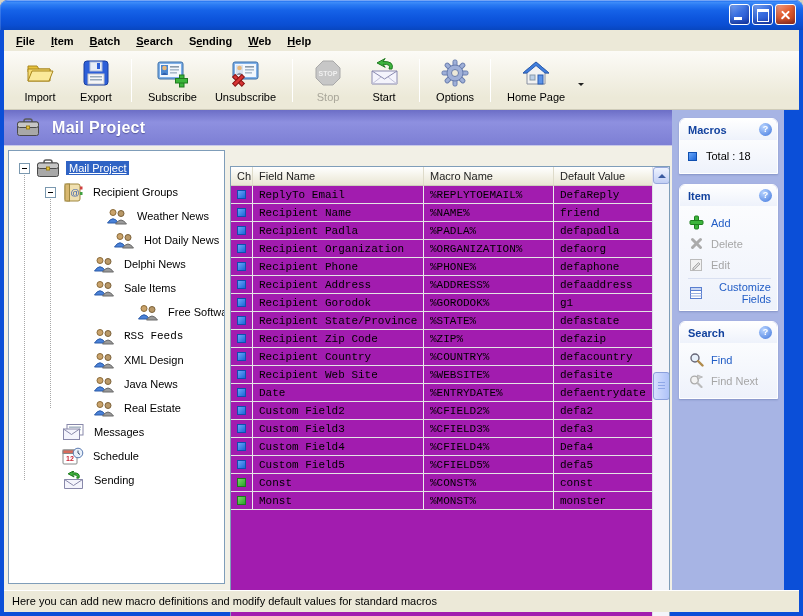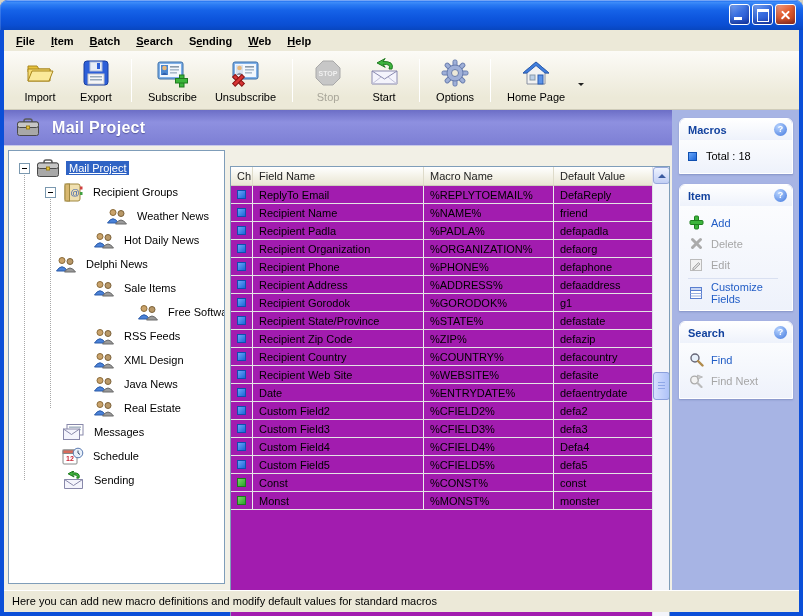--- a/index.html
+++ b/index.html
@@ -55,21 +55,21 @@
   .tree-spacer{flex:0 0 17px;}
   .tree-icon{flex:0 0 22px;display:flex;align-items:center;justify-content:center;margin-right:6px;z-index:1;background:transparent;}
   .tree-label{white-space:nowrap;padding:1px 3px;}
   .tree-label.selected{background:#2f63c4;color:#fff;text-decoration:underline;}
 
   
   .grid-panel{position:absolute;left:226px;top:20px;width:440px;height:492px;background:#a21caf;border:1px solid #7f9db9;overflow:hidden;}
   .grid-header{position:absolute;left:0;top:0;right:17px;height:19px;display:flex;
     background:linear-gradient(180deg,#ffffff,#f3f1e6 55%,#e9e6d4);border-bottom:1px solid #cfccbc;color:#222;}
   .gh-cell{padding:3px 0 0 6px;border-right:1px solid #dedbca;overflow:hidden;white-space:nowrap;}
-  .grid-rows{position:absolute;left:0;top:19px;right:17px;}
+  .grid-rows{position:absolute;left:0;top:19px;right:17px;font-family:Liberation Mono, monospace;}
   .grid-row{display:flex;height:18px;border-bottom:1px solid #e4e4e4;}
   .gr-cell{padding:2.5px 0 0 6px;border-right:1px solid #ececec;white-space:nowrap;overflow:hidden;}
   .c0{flex:0 0 22px;}
   .c1{flex:0 0 171px;}
   .c2{flex:0 0 130px;}
   .c3{flex:1 1 auto;border-right:none;}
   .ch-cell{display:flex;align-items:center;justify-content:center;padding:0;}
   .sq{width:9px;height:9px;border:1px solid;}
   .sq.blue{background:linear-gradient(135deg,#6aa6f8,#1b66d9);border-color:#0f4fb0;}
   .sq.green{background:linear-gradient(135deg,#7ad66a,#2aa32a);border-color:#1c7a1c;}
@@ -81,27 +81,27 @@
   .sb-up{top:0;}
   .sb-down{bottom:0;}
   .sb-arrow-up{width:0;height:0;border:4px solid transparent;border-bottom-color:#3a5aa0;margin-top:-4px;}
   .sb-arrow-down{width:0;height:0;border:4px solid transparent;border-top-color:#3a5aa0;margin-bottom:-4px;}
   .sb-thumb{position:absolute;left:0;top:205px;width:17px;height:28px;border:1px solid #8ba0dc;border-radius:3px;
     background:linear-gradient(90deg,#d6e0fe,#aec2f8);}
   .sb-thumb::after{content:'';position:absolute;left:4px;top:9px;width:7px;height:9px;
     background:repeating-linear-gradient(180deg,#8fa8e8 0 1px,transparent 1px 3px);}
 
   
-  .sidebar{position:absolute;top:110px;left:672px;width:127px;height:480px;background:#a7b4e4;padding:8px 6px 0 7px;}
+  .sidebar{position:absolute;top:110px;left:672px;width:112px;height:480px;background:#a7b4e4;padding:8px 6px 0 7px;}
   .panel{border:1px solid #fff;border-radius:6px 6px 0 0;overflow:hidden;margin-bottom:10px;box-shadow:0 1px 2px rgba(30,50,110,.25);}
   .panel-header{height:21px;display:flex;align-items:center;justify-content:space-between;padding:0 5px 0 8px;
     background:linear-gradient(180deg,#ffffff,#eef2fb);font-weight:bold;color:#12429e;}
   .help{width:13px;height:13px;border-radius:50%;background:radial-gradient(circle at 35% 30%,#b8d4ff,#3f76dd);
     color:#fff;font-size:9px;font-weight:bold;text-align:center;line-height:13px;}
-  .panel-body{background:linear-gradient(180deg,#fbfcfe,#eef2fb);padding:6px 14px 7px 8px;}
+  .panel-body{background:linear-gradient(180deg,#fbfcfe,#eef2fb);padding:6px 6px 7px 8px;text-align:right;}
   .p-row{display:flex;align-items:center;gap:7px;height:21px;color:#215dc6;cursor:pointer;}
   .p-row.disabled{color:#a6a6a6;cursor:default;}
   .p-row .p-icon{flex:0 0 16px;display:flex;align-items:center;justify-content:center;}
   .p-divider{height:1px;background:#d9e0f1;margin:3px 0;}
   .info-row{display:flex;align-items:center;gap:9px;height:20px;color:#000;}
 
   
   .statusbar{position:absolute;top:590px;left:4px;width:795px;height:22px;background:#ece9d8;
     border-top:1px solid #fff;line-height:21px;padding-left:8px;white-space:nowrap;}
 </style>
@@ -288,40 +288,40 @@
           <span class="tree-icon">
             <svg width="22" height="17" viewBox="0 0 22 17">
               <circle cx="7" cy="4.5" r="3" fill="#caa36b" stroke="#8a6a38"></circle>
               <path d="M1.5 15 q5.5 -8.5 11 0z" fill="#4a82d8" stroke="#2a5aa8"></path>
               <circle cx="15" cy="5.5" r="3" fill="#b89868" stroke="#7a6038"></circle>
               <path d="M9.5 16 q5.5 -8 11 0z" fill="#9a9a9a" stroke="#6a6a6a"></path>
             </svg>
           </span>
           <span class="tree-label">Weather News</span>
         </div>
+        <div class="tree-row" style="padding-left: 84px; margin-left: 20px;">
+          <span class="tree-icon">
+            <svg width="22" height="17" viewBox="0 0 22 17">
+              <circle cx="7" cy="4.5" r="3" fill="#caa36b" stroke="#8a6a38"></circle>
+              <path d="M1.5 15 q5.5 -8.5 11 0z" fill="#4a82d8" stroke="#2a5aa8"></path>
+              <circle cx="15" cy="5.5" r="3" fill="#b89868" stroke="#7a6038"></circle>
+              <path d="M9.5 16 q5.5 -8 11 0z" fill="#9a9a9a" stroke="#6a6a6a"></path>
+            </svg>
+          </span>
+          <span class="tree-label">Hot Daily News</span>
+        </div>
         <div class="tree-row" style="padding-left: 84px;">
           <span class="tree-icon">
             <svg width="22" height="17" viewBox="0 0 22 17">
               <circle cx="7" cy="4.5" r="3" fill="#caa36b" stroke="#8a6a38"></circle>
               <path d="M1.5 15 q5.5 -8.5 11 0z" fill="#4a82d8" stroke="#2a5aa8"></path>
               <circle cx="15" cy="5.5" r="3" fill="#b89868" stroke="#7a6038"></circle>
               <path d="M9.5 16 q5.5 -8 11 0z" fill="#9a9a9a" stroke="#6a6a6a"></path>
             </svg>
           </span>
-          <span class="tree-label">Hot Daily News</span>
-        </div>
-        <div class="tree-row" style="padding-left: 46px;">
-          <span class="tree-icon">
-            <svg width="22" height="17" viewBox="0 0 22 17">
-              <circle cx="7" cy="4.5" r="3" fill="#caa36b" stroke="#8a6a38"></circle>
-              <path d="M1.5 15 q5.5 -8.5 11 0z" fill="#4a82d8" stroke="#2a5aa8"></path>
-              <circle cx="15" cy="5.5" r="3" fill="#b89868" stroke="#7a6038"></circle>
-              <path d="M9.5 16 q5.5 -8 11 0z" fill="#9a9a9a" stroke="#6a6a6a"></path>
-            </svg>
-          </span>
           <span class="tree-label">Delphi News</span>
         </div>
         <div class="tree-row" style="padding-left: 84px;">
           <span class="tree-icon">
             <svg width="22" height="17" viewBox="0 0 22 17">
               <circle cx="7" cy="4.5" r="3" fill="#caa36b" stroke="#8a6a38"></circle>
               <path d="M1.5 15 q5.5 -8.5 11 0z" fill="#4a82d8" stroke="#2a5aa8"></path>
               <circle cx="15" cy="5.5" r="3" fill="#b89868" stroke="#7a6038"></circle>
               <path d="M9.5 16 q5.5 -8 11 0z" fill="#9a9a9a" stroke="#6a6a6a"></path>
             </svg>
@@ -332,21 +332,21 @@
           <span class="tree-icon">
             <svg width="22" height="17" viewBox="0 0 22 17">
               <circle cx="7" cy="4.5" r="3" fill="#caa36b" stroke="#8a6a38"></circle>
               <path d="M1.5 15 q5.5 -8.5 11 0z" fill="#4a82d8" stroke="#2a5aa8"></path>
               <circle cx="15" cy="5.5" r="3" fill="#b89868" stroke="#7a6038"></circle>
               <path d="M9.5 16 q5.5 -8 11 0z" fill="#9a9a9a" stroke="#6a6a6a"></path>
             </svg>
           </span>
           <span class="tree-label">Free Software</span>
         </div>
-        <div class="tree-row" style="padding-left: 84px;">
+        <div class="tree-row" style="padding-left: 84px; font-family: Liberation Mono, monospace;">
           <span class="tree-icon">
             <svg width="22" height="17" viewBox="0 0 22 17">
               <circle cx="7" cy="4.5" r="3" fill="#caa36b" stroke="#8a6a38"></circle>
               <path d="M1.5 15 q5.5 -8.5 11 0z" fill="#4a82d8" stroke="#2a5aa8"></path>
               <circle cx="15" cy="5.5" r="3" fill="#b89868" stroke="#7a6038"></circle>
               <path d="M9.5 16 q5.5 -8 11 0z" fill="#9a9a9a" stroke="#6a6a6a"></path>
             </svg>
           </span>
           <span class="tree-label">RSS Feeds</span>
         </div>

